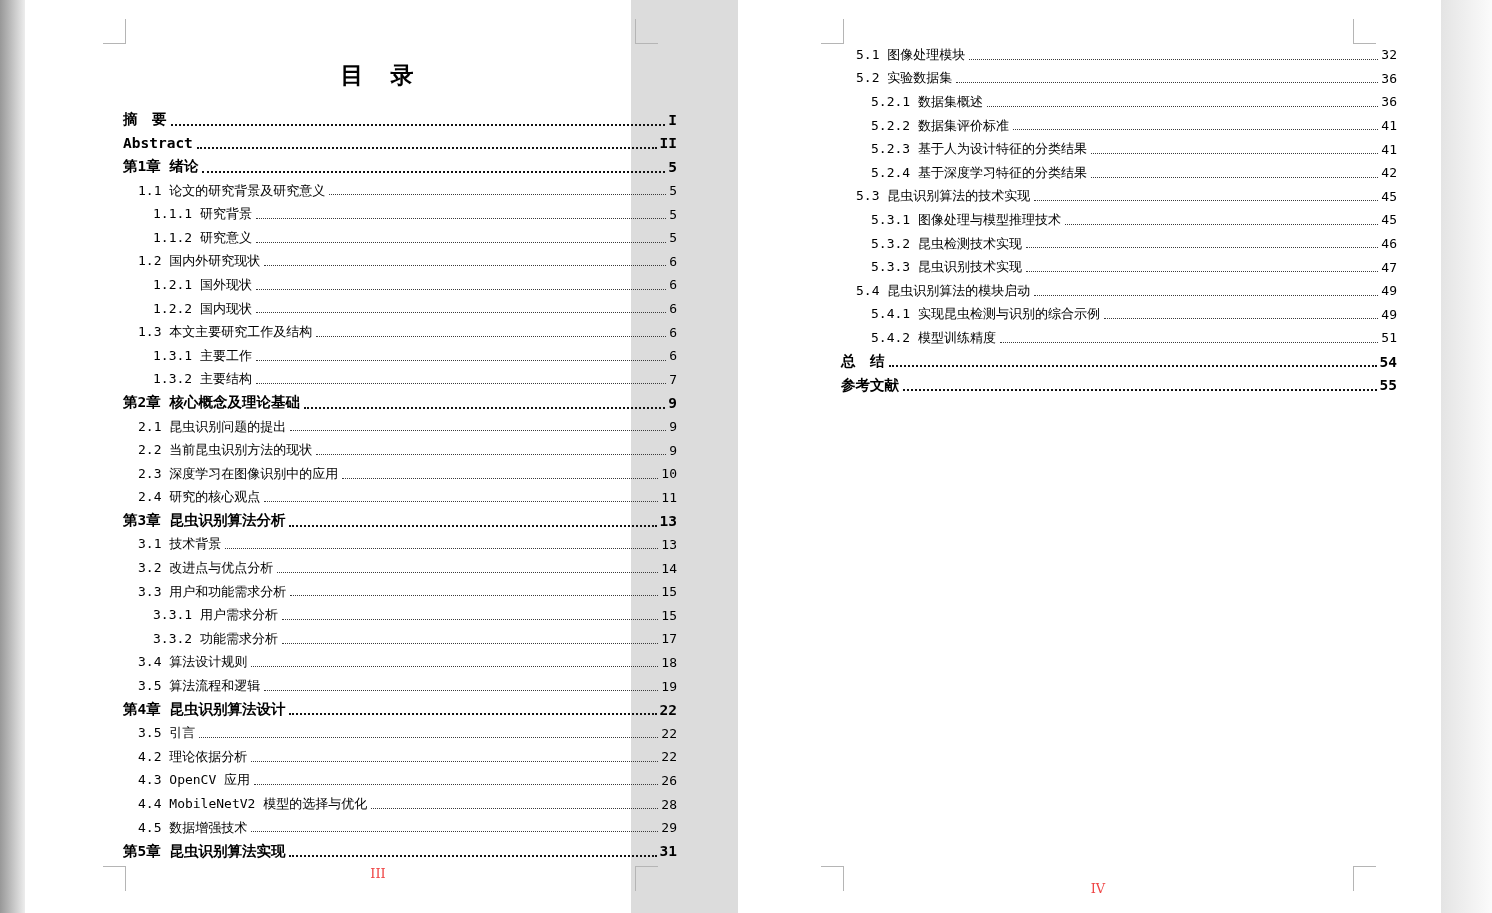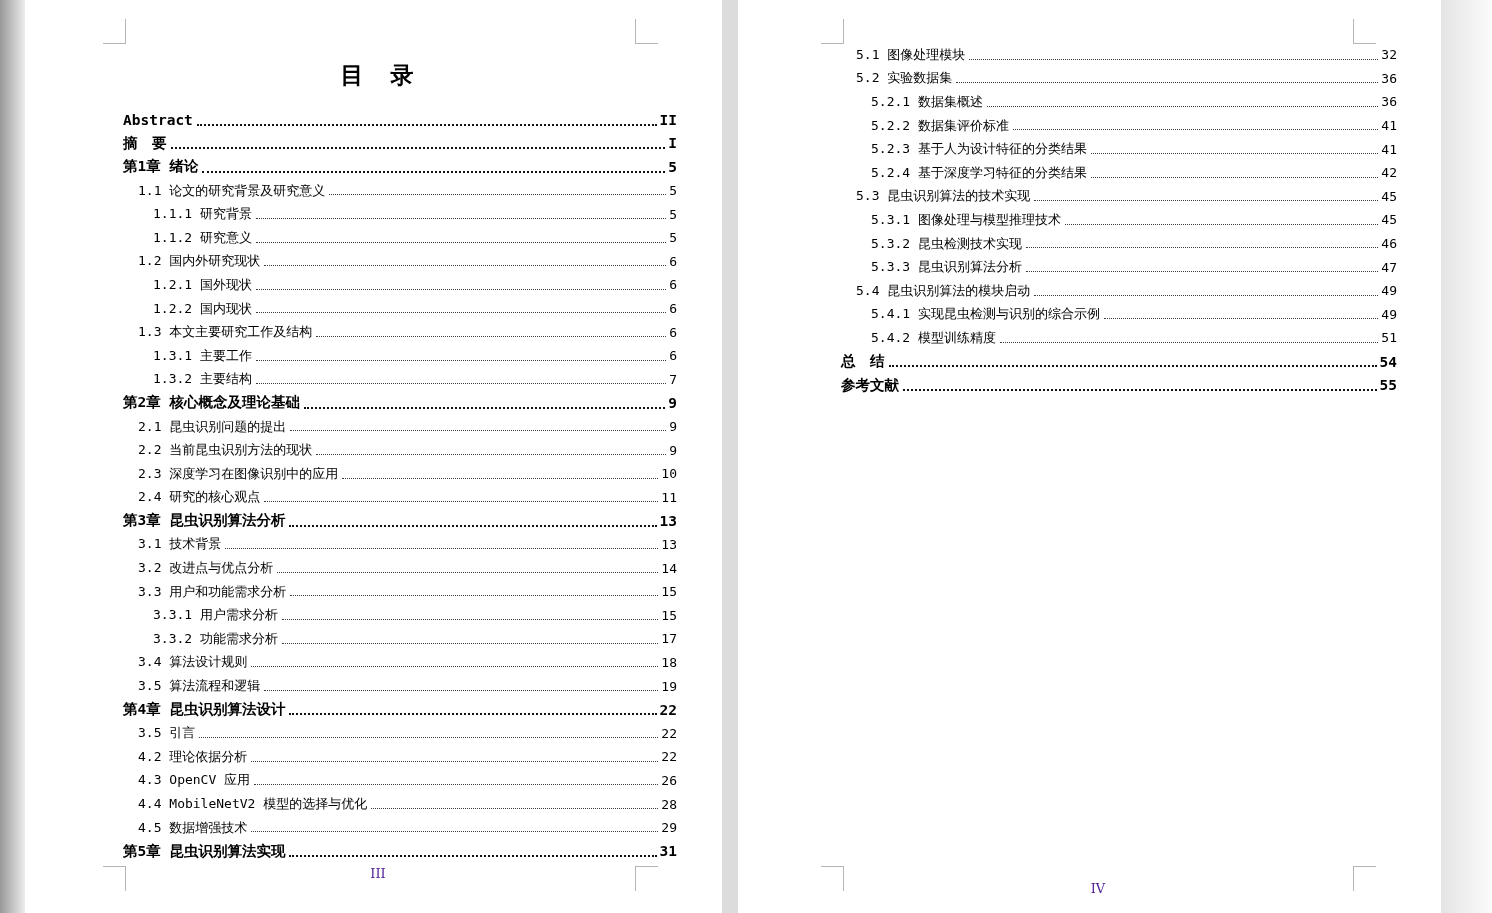--- a/index.html
+++ b/index.html
@@ -7,21 +7,21 @@
     width:1492px;height:913px;position:relative;overflow:hidden;
     background:#dcdcdc;
     font-family:"DejaVu Sans Mono","DejaVu Sans","Liberation Sans",monospace;
     color:#000;
   }
   .band-left{position:absolute;left:0;top:0;width:25px;height:913px;
     background:linear-gradient(to right,#989898,#ededed);}
   .band-right{position:absolute;left:1441px;top:0;width:51px;height:913px;
     background:linear-gradient(to right,#e4e4e4,#fbfbfb);}
   .page{position:absolute;top:0;height:913px;background:#ffffff;}
-  .page-1{left:25px;width:697px;}
+  .page-1{left:25px;width:606px;}
   .page-2{left:738px;width:703px;}
 
   
   .mark{position:absolute;width:22px;height:24px;}
   .mark.tl{border-right:1px solid #b5b5b5;border-bottom:1px solid #b5b5b5;}
   .mark.tr{border-left:1px solid #b5b5b5;border-bottom:1px solid #b5b5b5;}
   .mark.bl{border-right:1px solid #b5b5b5;border-top:1px solid #b5b5b5;}
   .mark.br{border-left:1px solid #b5b5b5;border-top:1px solid #b5b5b5;}
 
   .toc-title{position:absolute;top:60px;left:98px;width:510px;
@@ -35,48 +35,48 @@
     font-size:13px;white-space:nowrap;}
   .toc-row.lvl1{padding-left:15px;}
   .toc-row.lvl2{padding-left:30px;}
   .toc-row.bold{font-weight:bold;font-size:14.5px;}
   .toc-row .t{flex:0 0 auto;}
   .toc-row .leader{flex:1 1 auto;align-self:flex-end;
     border-bottom:1px dotted #3a3a3a;margin:0 3px 7px 4px;height:0;}
   .toc-row.bold .leader{border-bottom:2px dotted #111;margin-bottom:6px;}
   .toc-row .pg{flex:0 0 auto;}
 
-  .footer{position:absolute;text-align:center;color:#4c1d95;
+  .footer{position:absolute;text-align:center;color:#ef4444;
     font-family:"DejaVu Serif","Liberation Serif",serif;font-size:13px;}
   .footer-1{left:98px;width:510px;top:866px;}
   .footer-2{left:105px;width:510px;top:862px;margin-top:19px;}
 </style>
 </head>
 <body>
 
 <div class="band-left"></div>
 <div class="band-right"></div>
 
 <div class="page page-1">
   <div class="mark tl" style="left:78px;top:19px;"></div>
   <div class="mark tr" style="left:610px;top:19px;"></div>
   <div class="mark bl" style="left:78px;top:866px;"></div>
   <div class="mark br" style="left:610px;top:866px;"></div>
 
   <div class="toc-title">目　录</div>
   <div class="toc-list list-1">
       <div class="toc-row lvl0 bold">
+        <span class="t">摘　要</span>
+        <span class="leader"></span>
+        <span class="pg">I</span>
+      </div>
+      <div class="toc-row lvl0 bold">
         <span class="t">Abstract</span>
         <span class="leader"></span>
         <span class="pg">II</span>
-      </div>
-      <div class="toc-row lvl0 bold">
-        <span class="t">摘　要</span>
-        <span class="leader"></span>
-        <span class="pg">I</span>
       </div>
       <div class="toc-row lvl0 bold">
         <span class="t">第1章 绪论</span>
         <span class="leader"></span>
         <span class="pg">5</span>
       </div>
       <div class="toc-row lvl1">
         <span class="t">1.1 论文的研究背景及研究意义</span>
         <span class="leader"></span>
         <span class="pg">5</span>
@@ -271,21 +271,21 @@
         <span class="t">5.3.1 图像处理与模型推理技术</span>
         <span class="leader"></span>
         <span class="pg">45</span>
       </div>
       <div class="toc-row lvl2">
         <span class="t">5.3.2 昆虫检测技术实现</span>
         <span class="leader"></span>
         <span class="pg">46</span>
       </div>
       <div class="toc-row lvl2">
-        <span class="t">5.3.3 昆虫识别算法分析</span>
+        <span class="t">5.3.3 昆虫识别技术实现</span>
         <span class="leader"></span>
         <span class="pg">47</span>
       </div>
       <div class="toc-row lvl1">
         <span class="t">5.4 昆虫识别算法的模块启动</span>
         <span class="leader"></span>
         <span class="pg">49</span>
       </div>
       <div class="toc-row lvl2">
         <span class="t">5.4.1 实现昆虫检测与识别的综合示例</span>

